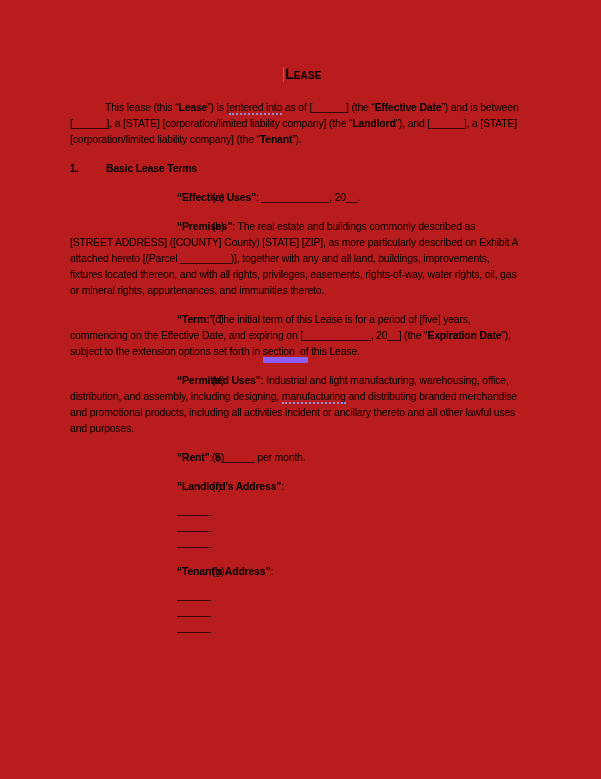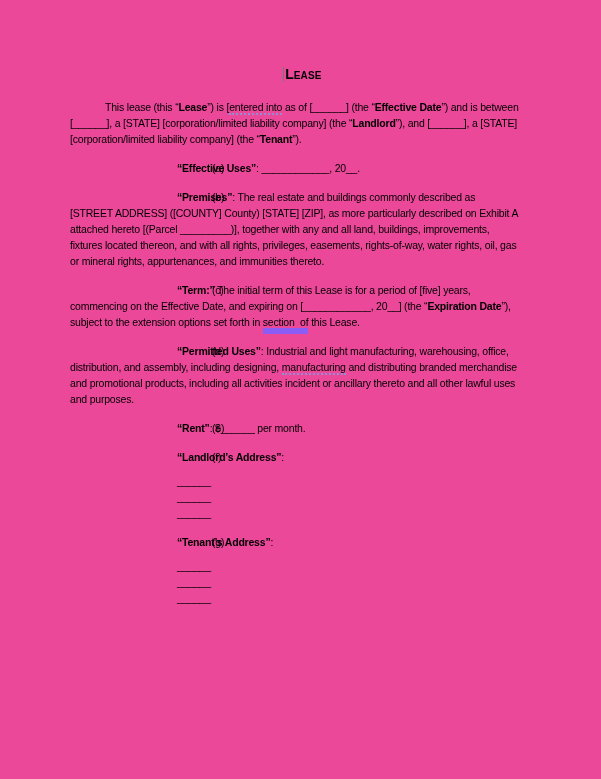--- a/index.html
+++ b/index.html
@@ -1,21 +1,21 @@
 <!DOCTYPE html>
 <html><head>
 <meta charset="utf-8">
 <style>
   html, body { margin: 0; padding: 0; background: #ffffff; }
   .page {
     position: relative;
     width: 601px;
     height: 779px;
     box-sizing: border-box;
-    background: #ec4899;
+    background: #b91c1c;
     padding: 66px 66px 20px 70px;
     font-family: "Liberation Sans", sans-serif;
     font-size: 10.5px;
     line-height: 16px;
     letter-spacing: -0.2px;
     color: #000000;
     overflow: hidden;
   }
   .doc-title {
     text-align: center;
@@ -50,20 +50,21 @@
 </head>
 <body>
 
 <div class="page">
 
   <div class="doc-title"><span class="cursor"></span><span class="cap">L</span><span class="rest">EASE</span></div>
 
   <p class="para ind1"><span>This lease (this “</span><b class="term">Lease</b><span>”) is [</span><span class="gram">entered into</span><span> as of [______] (the “</span><b class="term">Effective Date</b><span>”) and is between [______], a [STATE] [corporation/limited liability company] (the “</span><b class="term">Landlord</b><span>”), and [______], a [STATE] [corporation/limited liability company] (the “</span><b class="term">Tenant</b><span>”).</span></p>
 
 
+  <p class="para h-num"><span class="lbl">1.</span><span>Basic Lease Terms</span></p>
 
   <p class="para hang"><span class="lbl">(a)</span><b class="term">“Effective Uses”</b><span>: ____________, 20__.</span></p>
 
   <p class="para hang"><span class="lbl">(b)</span><b class="term">“Premises”</b><span>: The real estate and buildings commonly described as [STREET ADDRESS] ([COUNTY] County) [STATE] [ZIP], as more particularly described on Exhibit A attached hereto [(Parcel _________)], together with any and all land, buildings, improvements, fixtures located thereon, and with all rights, privileges, easements, rights-of-way, water rights, oil, gas or mineral rights, appurtenances, and immunities thereto.</span></p>
 
   <p class="para hang"><span class="lbl">(c)</span><b class="term">“Term:”</b><span> The initial term of this Lease is for a period of [five] years, commencing on the Effective Date, and expiring on [____________, 20__] (the “</span><b class="term">Expiration Date</b><span>”), subject to the extension options set forth in </span><span class="xref">section &nbsp;of</span><span> this Lease.</span></p>
 
   <p class="para hang"><span class="lbl">(d)</span><b class="term">“Permitted Uses”</b><span>: Industrial and light manufacturing, warehousing, office, distribution, and assembly, including designing, </span><span class="gram">manufacturing</span><span> and distributing branded merchandise and promotional products, including all activities incident or ancillary thereto and all other lawful uses and purposes.</span></p>
 
   <p class="para hang"><span class="lbl">(e)</span><b class="term">“Rent”</b><span>: $______ per month.</span></p>

